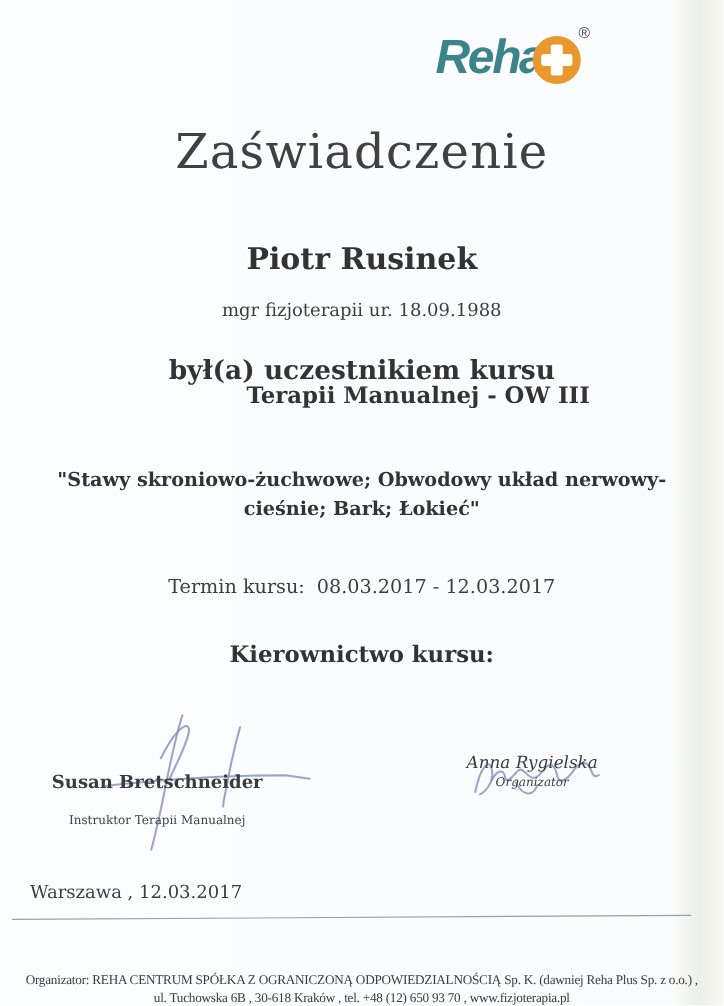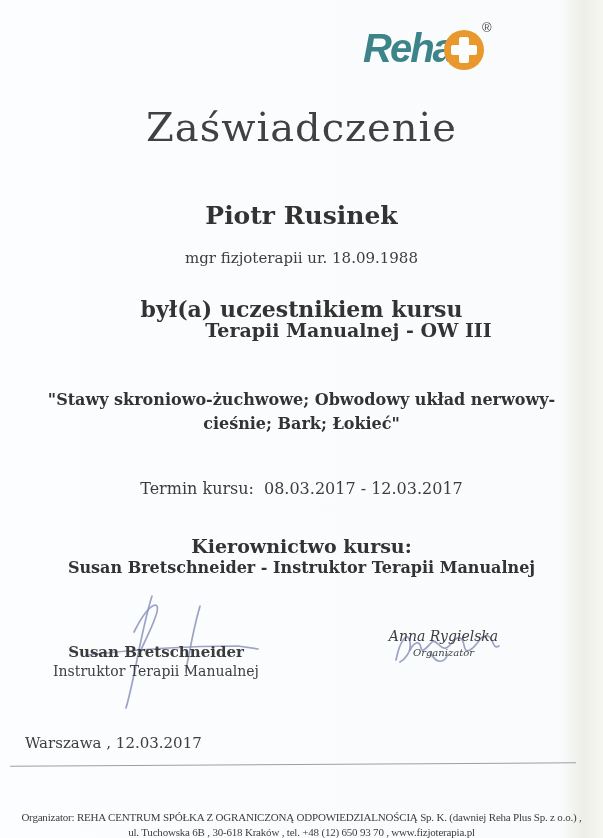--- a/index.html
+++ b/index.html
@@ -31,24 +31,24 @@
   .topic   { top:388px; left:50%; transform:translateX(-50%); width:578px;
              font-size:16px; font-weight:bold; line-height:24px; color:#333333; text-align:center; position:absolute; }
 
   .term      { top:479px; font-size:16px; color:#3d3d3d; }
   .term-gap  { margin-left:10px; }
 
   .mgmt-head { top:535px; font-size:19px; font-weight:bold; color:#333333; }
   .mgmt-line { top:558px; font-size:16px; font-weight:bold; color:#333333; }
 
   .sig-block { position:absolute; text-align:center; }
-  .sig-left  { left:49px;  top:643px; width:214px; }
+  .sig-left  { left:24px;  top:643px; width:214px; }
   .sig-right { left:366px; top:628px; width:155px;font-style:italic; }
   .sig-name-l { font-size:15px; font-weight:bold; color:#3b3b3b; }
-  .sig-role-l { font-size:14px; color:#404040; margin-top:2px; }
+  .sig-role-l { font-size:10px; color:#404040; margin-top:18px; }
   .sig-name-r { font-size:14px; color:#3b3b3b; }
   .sig-role-r { font-size:10px; color:#404040; margin-top:3px; }
 
   .sig-svg { position:absolute; pointer-events:none; }
   .sig-svg path { fill:none; stroke:#8b93bd; stroke-width:1.7; stroke-linecap:round; opacity:0.85; }
 
   .place-date { position:absolute; left:25px; top:734px; font-size:15px; color:#3d3d3d; }
 
   .rule { position:absolute; left:10px; top:764px; width:566px; height:1px; background:#9aa0a6; transform:rotate(-0.35deg); }
 
@@ -72,21 +72,20 @@
 
   <div class="center course1">był(a) uczestnikiem kursu</div>
   <div class="center course2">Terapii Manualnej - OW III</div>
   <div class="topic">"Stawy skroniowo-żuchwowe; Obwodowy układ nerwowy- cieśnie; Bark; Łokieć"</div>
 
   <div class="center term">
     <span>Termin kursu:</span><span class="term-gap">08.03.2017 - 12.03.2017</span>
   </div>
 
   <div class="center mgmt-head">Kierownictwo kursu:</div>
-  <div class="center mgmt-line">Susan Bretschneider - Instruktor Terapii Manualnej</div>
 
   <svg class="sig-svg" style="left:80px; top:590px;" width="190" height="125" viewBox="0 0 190 125">
     <path d="M72,6 C65,28 60,55 55,80 C51,98 49,108 46,118"></path>
     <path d="M54,42 C70,10 83,8 75,28 C71,40 65,50 61,60"></path>
     <path d="M120,16 C116,30 112,48 109,65 C107,74 106,78 106,82"></path>
     <path d="M8,65 C50,60 110,56 158,56 L178,59"></path>
   </svg>
 
   <svg class="sig-svg" style="left:390px; top:622px;" width="120" height="50" viewBox="0 0 120 50">
     <path d="M6,38 C10,18 18,8 20,20 C22,30 14,38 10,40"></path>

